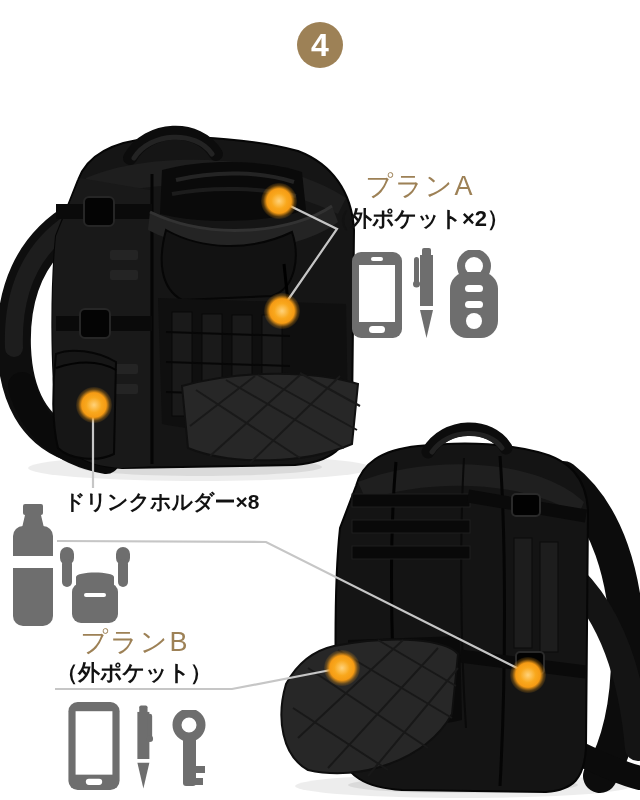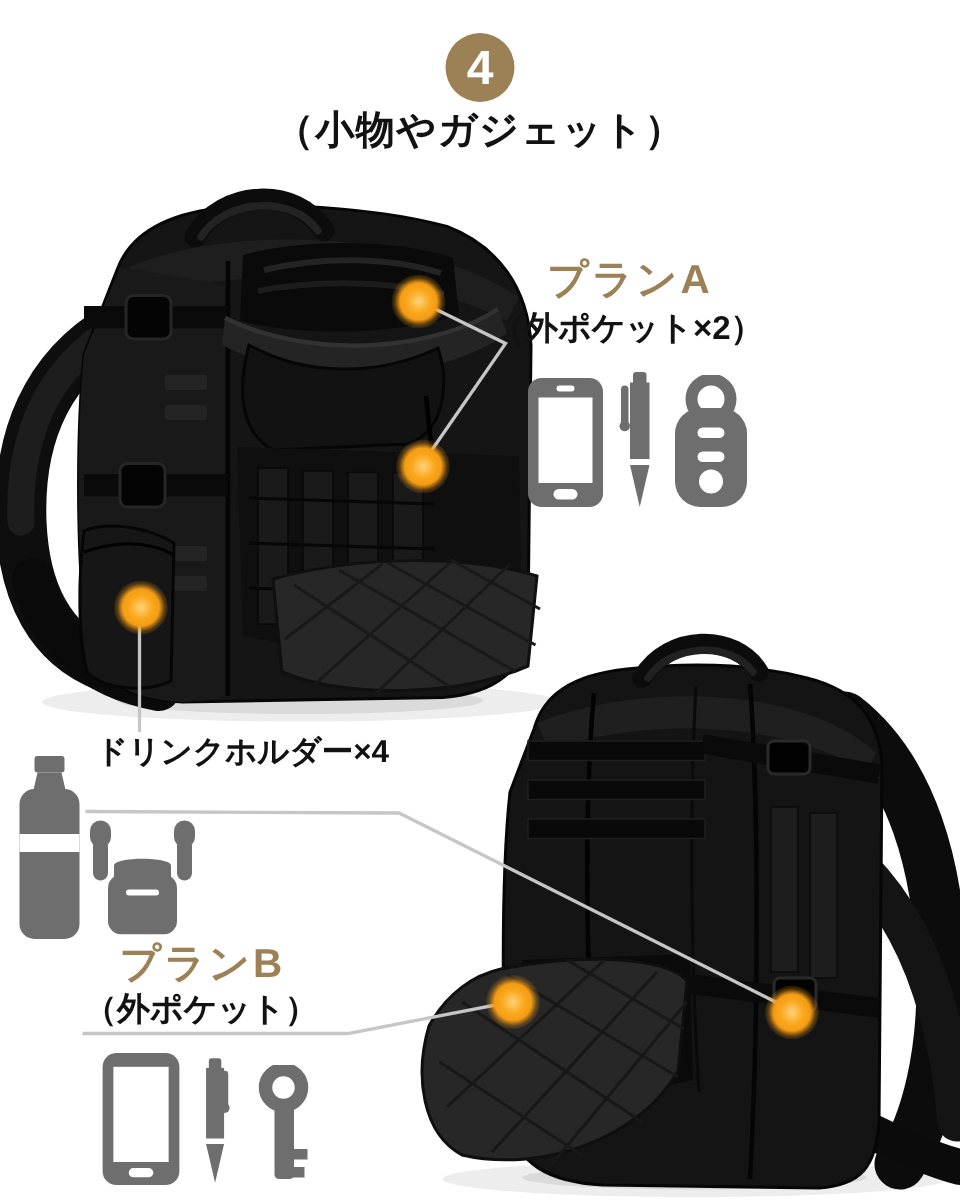--- a/index.html
+++ b/index.html
@@ -10,42 +10,41 @@
   .abs{position:absolute;}
   
   .header{top:22px;left:0;width:640px;text-align:center;z-index:6;}
   .title-row{display:flex;align-items:center;justify-content:center;gap:7px;}
   .badge{width:46px;height:46px;border-radius:50%;background:#9d8156;color:#fff;
          display:flex;align-items:center;justify-content:center;
          font-size:32px;font-weight:900;line-height:1;}
   .title-text{font-size:40px;font-weight:900;color:#9d8156;letter-spacing:2px;}
   .subtitle{font-size:26px;font-weight:900;color:#121212;letter-spacing:1px;margin-top:1px;}
   
-  .plan-label{font-size:27px;font-weight:700;color:#9d8156;letter-spacing:2px;text-align:center;z-index:6;}
+  .plan-label{font-size:27px;font-weight:400;color:#9d8156;letter-spacing:2px;text-align:center;z-index:6;}
   .plan-detail{font-size:22px;font-weight:900;color:#121212;text-align:center;z-index:6;white-space:nowrap;}
   .side-note{font-size:21px;font-weight:900;color:#121212;line-height:1.22;text-align:left;z-index:6;white-space:nowrap;}
   .icon-row{display:flex;align-items:flex-end;gap:10px;z-index:6;}
   
   .dot{width:36px;height:36px;border-radius:50%;z-index:5;
        background:radial-gradient(circle,#ffd27a 0%,#f9a81d 30%,#f59b14 48%,rgba(245,158,20,0.30) 62%,rgba(245,158,20,0) 74%);}
   .lines{z-index:4;pointer-events:none;}
   .photo{z-index:1;}
 </style>
 </head>
 <body>
 
 <div class="canvas">
 
   <div class="abs header">
     <div class="title-row">
       <div class="badge">
         <span>4</span>
       </div>
     </div>
-    <div class="subtitle">（小物やガジェット）</div>
   </div>
 
   <svg class="abs photo" style="left:0;top:118px" width="372" height="368" viewBox="0 0 372 368">
     <ellipse cx="200" cy="350" rx="172" ry="13" fill="#000000" opacity="0.07"></ellipse>
     <ellipse cx="200" cy="349" rx="122" ry="9" fill="#000000" opacity="0.08"></ellipse>
 
     <path d="M78,100 C30,128 12,175 14,230 C16,278 34,312 70,326" stroke="#0e0e0e" stroke-width="34" fill="none" stroke-linecap="round"></path>
     <path d="M78,100 C30,128 12,175 14,230" stroke="#1d1d1d" stroke-width="18" fill="none" stroke-linecap="round"></path>
     <path d="M22,268 C32,308 62,334 106,342" stroke="#0a0a0a" stroke-width="28" fill="none" stroke-linecap="round"></path>
 
@@ -164,21 +163,21 @@
     <svg width="52" height="88" viewBox="0 0 52 88">
       <circle cx="26" cy="16" r="13" stroke="#6e6e6e" stroke-width="8" fill="none"></circle>
       <rect x="2" y="22" width="48" height="66" rx="17" fill="#6e6e6e"></rect>
       <rect x="17" y="35" width="18" height="7" rx="3.5" fill="#ffffff"></rect>
       <rect x="17" y="51" width="18" height="7" rx="3.5" fill="#ffffff"></rect>
       <circle cx="26" cy="71" r="8" fill="#ffffff"></circle>
     </svg>
   </div>
 
   <div class="abs side-note" style="left:64px;top:489px">
-    <div>ドリンクホルダー×4</div>
+    <div>ドリンクホルダー×8</div>
   </div>
   <svg class="abs" style="left:8px;top:504px;z-index:6" width="50" height="122" viewBox="0 0 50 122">
     <rect x="15" y="0" width="20" height="11" rx="2" fill="#6e6e6e"></rect>
     <path d="M17,11 L33,11 L36,24 L14,24 Z" fill="#6e6e6e"></path>
     <rect x="5" y="22" width="40" height="100" rx="10" fill="#6e6e6e"></rect>
     <rect x="5" y="52" width="40" height="12" fill="#ffffff"></rect>
   </svg>
   <svg class="abs" style="left:56px;top:545px;z-index:6" width="78" height="78" viewBox="0 0 78 78">
     <rect x="4" y="2" width="14" height="18" rx="7" fill="#6e6e6e"></rect>
     <rect x="6" y="14" width="10" height="28" rx="5" fill="#6e6e6e"></rect>

